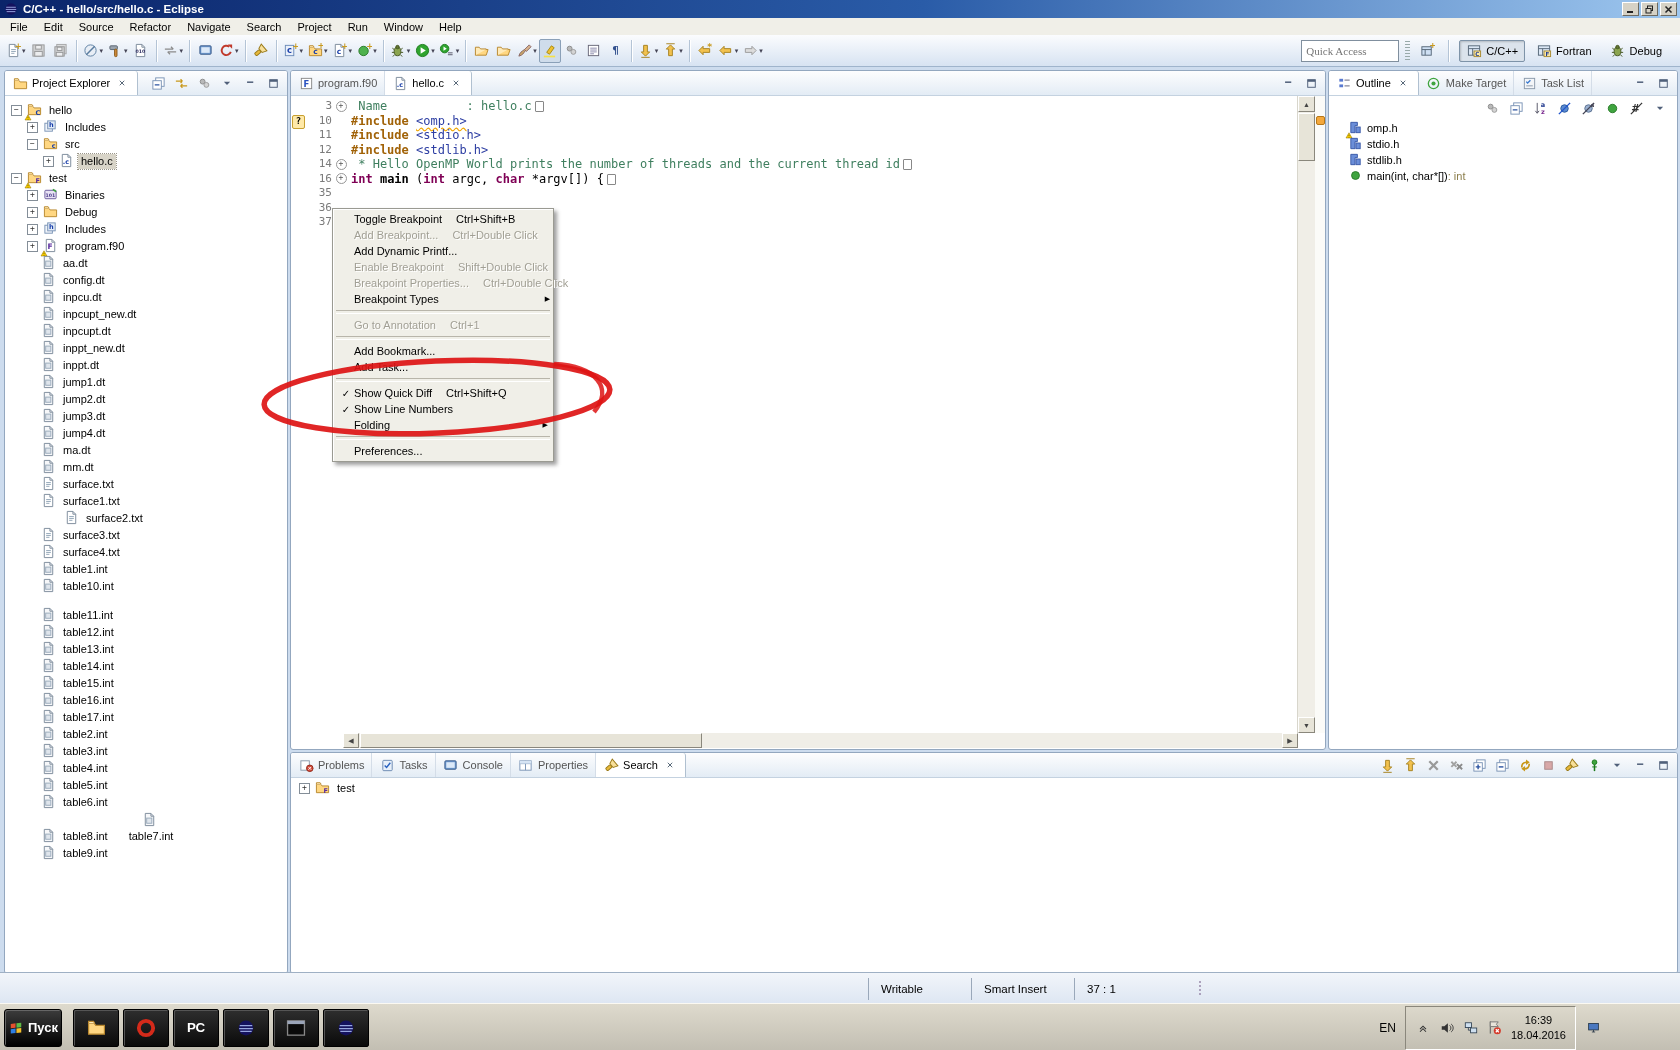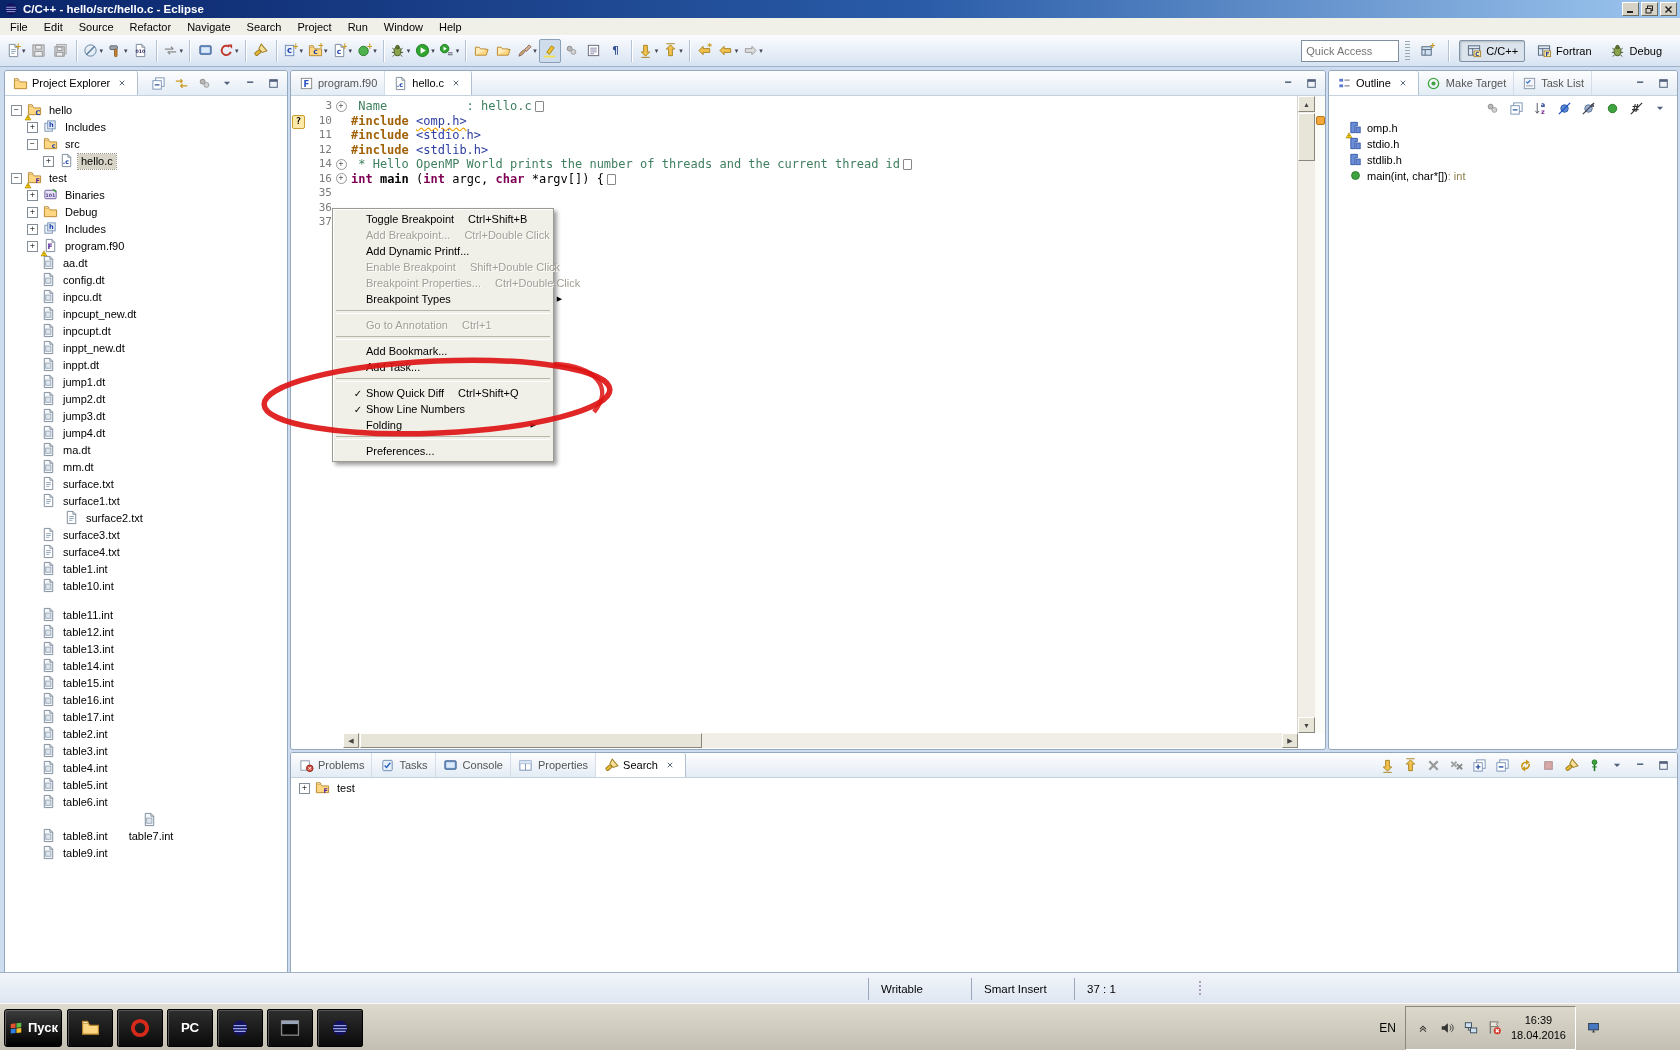--- a/index.html
+++ b/index.html
@@ -12,21 +12,21 @@
   
   .menubar{position:absolute;top:18px;left:0;right:0;height:17px;background:#f0efe8;border-bottom:1px solid #d8d5c8;display:flex;align-items:center;padding-left:2px}
   .menu-item{padding:1px 8px;cursor:default}
   .toolbar{position:absolute;top:35px;left:0;right:0;height:31px;background:linear-gradient(#fbfcfe,#d7e3f2);border-bottom:1px solid #9fb4cc;display:flex;align-items:center;padding:0 3px}
   .tb-btn{height:24px;min-width:22px;display:flex;align-items:center;justify-content:center;background:transparent;border:1px solid transparent;padding:0 1px}
   .tb-btn.pressed{background:#cfdceb;border:1px solid #8aa0b8;border-radius:2px}
   .tb-btn.disabled{opacity:.85}
   .dd{font-size:7px;color:#445;margin-left:1px}
   .tb-sep{width:1px;height:22px;background:#b4c4d6;margin:0 4px;box-shadow:1px 0 0 #fff}
   .tb-right{margin-left:auto;display:flex;align-items:center;gap:6px;padding-right:8px}
-  .quick-access{width:88px;height:18px;border:1px solid #808f9e;font-size:11px;padding:1px 4px;color:#333;background:#fff;font-family:Liberation Sans, sans-serif}
+  .quick-access{width:88px;height:18px;border:1px solid #808f9e;font-size:11px;padding:1px 4px;color:#333;background:#fff;font-family:Liberation Serif, serif}
   .grip{width:5px;height:20px;background:repeating-linear-gradient(#9aa 0 1px,transparent 1px 3px)}
   .persp-btn{display:flex;align-items:center;gap:4px;height:22px;padding:0 6px;border:1px solid transparent;background:transparent;font-size:11px}
   .persp-btn.active{background:#dbe3ec;border:1px solid #7e93a8;border-radius:2px;box-shadow:inset 1px 1px 2px rgba(0,0,0,.18)}
   
   .pane{position:absolute;background:#fff;border:1px solid #93a7bf;border-radius:3px;overflow:hidden}
   #explorer{left:4px;top:70px;width:282px;height:902px}
   #editor-pane{left:290px;top:70px;width:1034px;height:678px}
   #outline-pane{left:1328px;top:70px;width:348px;height:678px}
   #bottom-pane{left:290px;top:752px;width:1386px;height:220px}
   .view-header{height:24px;background:linear-gradient(#fdfdfe,#e3ecf5);border-bottom:1px solid #c4d2e0;display:flex;align-items:stretch}
@@ -67,35 +67,35 @@
   .hscroll{position:absolute;left:52px;right:27px;bottom:1px;height:15px;background:#f0eee7}
   .hsc-btn{position:absolute;top:0;bottom:0;width:16px;background:#e7e4d8;border:1px solid;border-color:#fff #8a877c #8a877c #fff;font-size:7px;color:#444;text-align:center;line-height:13px;padding:0}
   .hsc-thumb{position:absolute;top:0;bottom:0;left:17px;width:340px;background:#e7e4d8;border:1px solid;border-color:#fff #8a877c #8a877c #fff}
   
   .o-row{height:16px;display:flex;align-items:center;padding-left:18px;white-space:nowrap}
   .decl-suffix{color:#8b7d4a}
   
   .search-line{padding:7px 8px 5px;border-bottom:1px solid #cfcfcf}
   
   .ctx{position:absolute;left:332px;top:208px;width:218px;background:#f0efe8;border:1px solid #9a9a92;box-shadow:1px 0 0 #fff inset,0 1px 0 #fff inset,3px 3px 4px rgba(0,0,0,.38);padding:2px 1px;z-index:80}
-  .mi{height:16px;display:flex;align-items:center;font-size:11px;padding:0 16px}
+  .mi{height:16px;display:flex;align-items:center;font-size:11px;padding:0 4px}
   .mi .chk{width:16px;flex:none;text-align:center;font-size:10px}
   .mi .lbl{flex:1;white-space:nowrap}
   .mi .acc{min-width:92px;text-align:left;padding-left:14px;white-space:nowrap}
   .mi .sub{width:10px;text-align:right;font-size:7px}
   .mi.disabled .lbl,.mi.disabled .acc{color:#a19f94;text-shadow:1px 1px 0 #fff}
   .msep{height:2px;border-top:1px solid #b8b5aa;border-bottom:1px solid #fff;margin:3px 2px}
   .red-oval{position:absolute;left:254px;top:350px;z-index:90;pointer-events:none}
   
   .statusbar{position:absolute;left:0;right:0;top:972px;height:31px;background:linear-gradient(#f2f5fa,#dde6f2);border-top:1px solid #9fb0c4;display:flex;align-items:center;font-size:11.5px}
   .sb-spacer{width:868px;flex:none}
   .sb-cell{border-left:1px solid #9aa8ba;height:22px;display:flex;align-items:center;padding:0 12px;min-width:60px}
   .sb-grip{margin-left:26px}
   
-  .taskbar{position:absolute;left:0;right:0;top:1003px;height:47px;background:linear-gradient(#dedacd,#c2beb2);border-top:1px solid #fbf9f2;display:flex;align-items:center;padding:0 4px;gap:5px}
+  .taskbar{position:absolute;left:0;right:0;top:1003px;height:47px;background:linear-gradient(#dedacd,#c2beb2);border-top:1px solid #fbf9f2;display:flex;align-items:center;padding:0 4px;gap:11px}
   .start-btn{width:58px;height:38px;background:linear-gradient(#3c3c3c,#000);border:1px solid #000;border-radius:3px;color:#fff;font-weight:bold;font-size:13px;display:flex;align-items:center;justify-content:center;gap:4px;box-shadow:inset 1px 1px 0 #666;font-family:"Liberation Sans",sans-serif}
   .app-btn{width:46px;height:38px;background:linear-gradient(#2e2e2e,#0a0a0a);border:1px solid #000;border-radius:2px;display:flex;align-items:center;justify-content:center;box-shadow:inset 1px 1px 0 #555;color:#fff;font-weight:bold}
   .app-btn .ico svg{transform:scale(1.3)}
   .tray{margin-left:auto;display:flex;align-items:center;gap:9px;padding-right:2px}
   .tray-box{display:flex;align-items:center;gap:8px;border:1px solid;border-color:#8a877c #fff #fff #8a877c;padding:2px 9px;height:38px}
   .clock{font-size:11px;text-align:center;line-height:1.35}
   .lang{font-size:12px}
   .tray-gap{width:64px}
 </style>
 </head>

